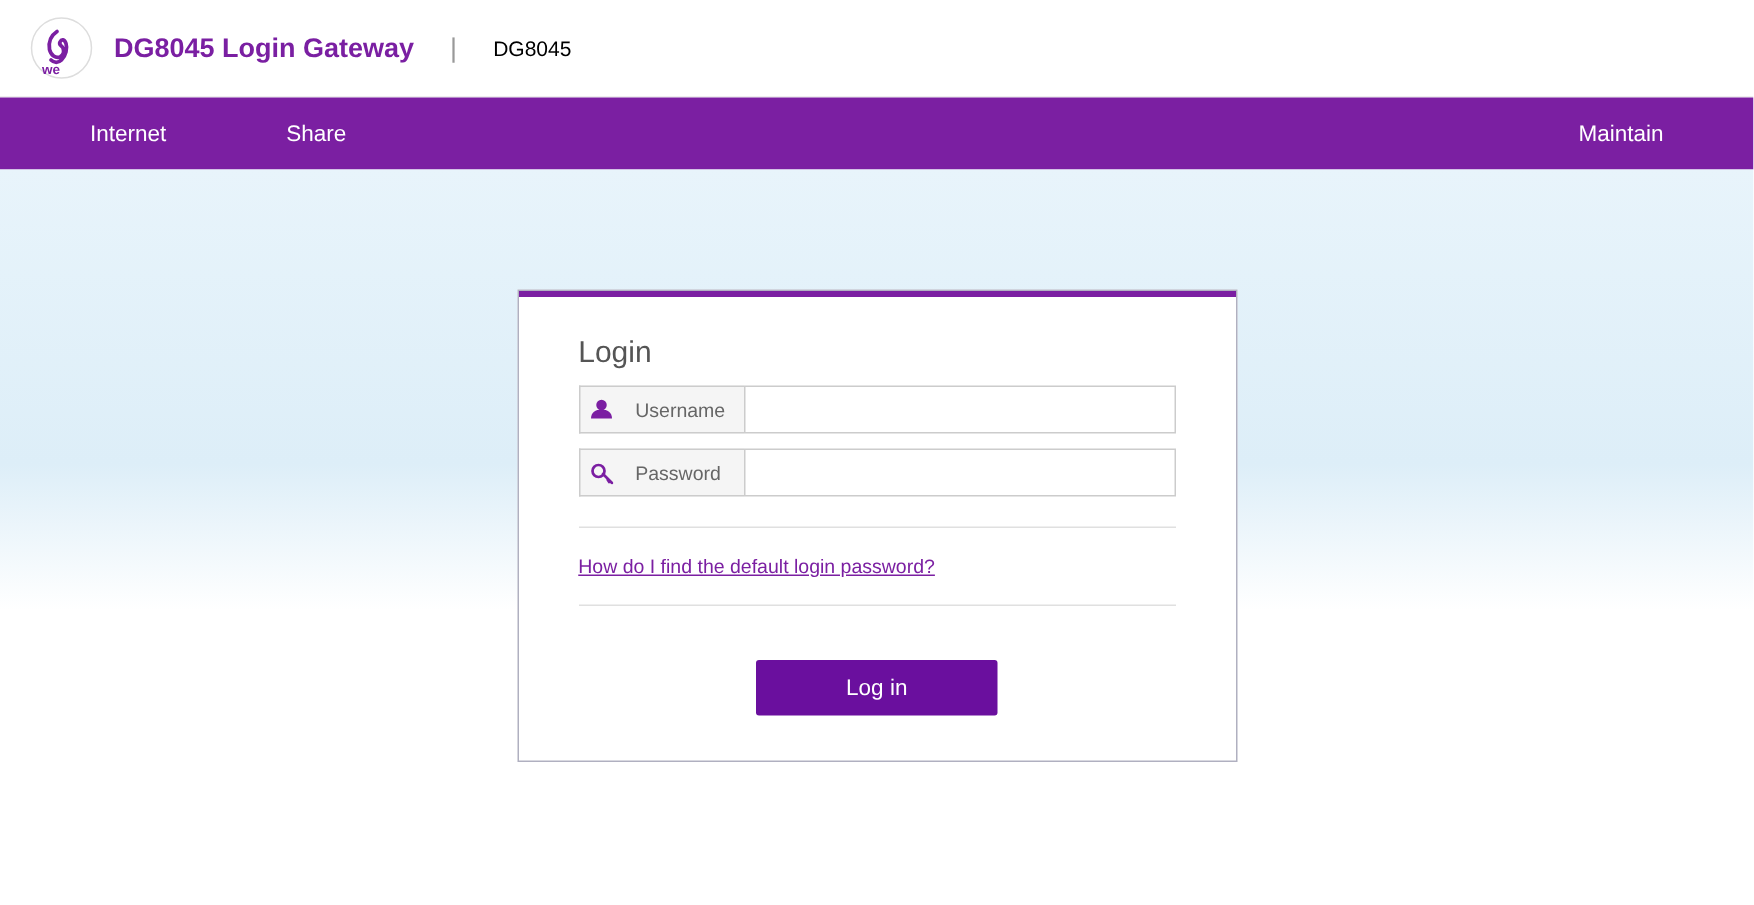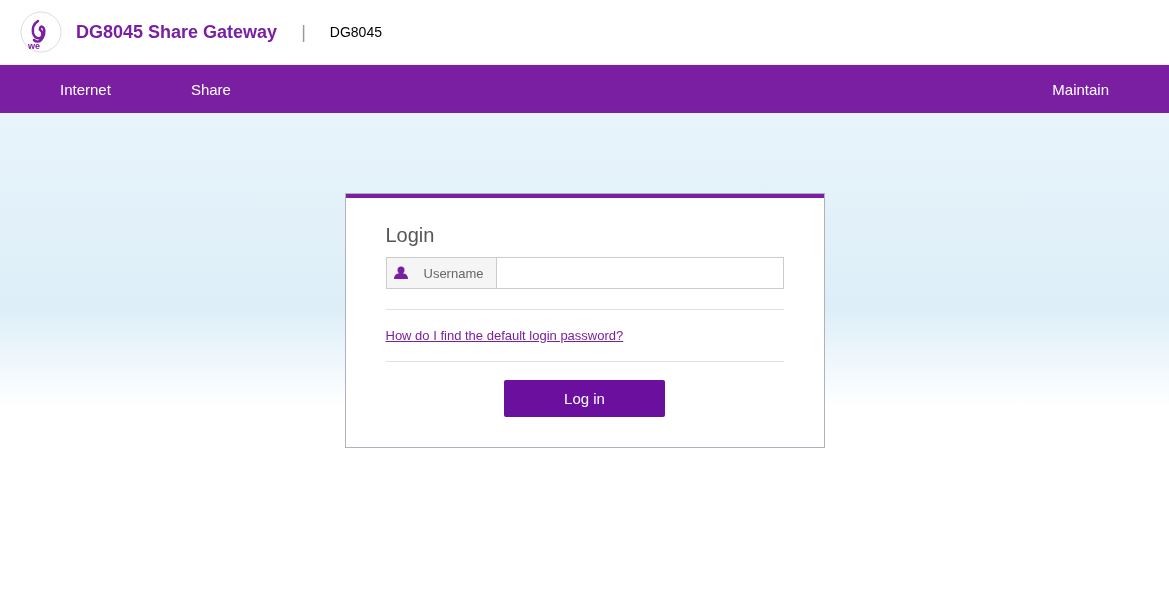--- a/index.html
+++ b/index.html
@@ -172,21 +172,21 @@
       display: block;
       color: #7b1fa2;
       font-size: 13px;
       text-decoration: underline;
       cursor: pointer;
       margin-bottom: 8px;
     }
 
     .card-footer {
       border-top: 1px solid #e0e0e0;
-      padding-top: 18px;
+      padding-top: 36px;
       display: flex;
       justify-content: center;
     }
 
     .login-button {
       background: #6a0f9e;
       color: #fff;
       border: none;
       padding: 10px 60px;
       font-size: 15px;
@@ -211,21 +211,21 @@
 
 <div class="header">
   <div class="logo-area">
 
     <svg class="logo-icon" viewBox="0 0 42 42" xmlns="http://www.w3.org/2000/svg">
       <circle cx="21" cy="21" r="20" fill="#fff" stroke="#ddd" stroke-width="1"></circle>
 
       <path d="M18 10 C15 12, 12 16, 13 22 C14 26, 17 28, 20 27 C22 26, 23 24, 22 21 C21 19, 19 19, 20 17 C21 15, 23 15, 24 18 C25 21, 24 26, 21 29 C19 31, 16 31, 14 29" fill="none" stroke="#7b1fa2" stroke-width="2.5" stroke-linecap="round"></path>
       <text x="8" y="38" font-size="9" font-weight="bold" fill="#7b1fa2" font-family="Arial">we</text>
     </svg>
-    <span class="header-title">DG8045 Share Gateway</span>
+    <span class="header-title">DG8045 Login Gateway</span>
     <span class="header-divider">|</span>
     <span class="header-model">DG8045</span>
   </div>
 </div>
 
 <nav class="navbar">
   <div class="nav-item">Internet</div>
   <div class="nav-item">Share</div>
   <div class="nav-spacer"></div>
   <div class="nav-item">Maintain</div>
@@ -242,20 +242,31 @@
         <div class="field-icon">
           <svg width="16" height="16" viewBox="0 0 16 16" fill="#7b1fa2" xmlns="http://www.w3.org/2000/svg">
             <circle cx="8" cy="5" r="3.5"></circle>
             <path d="M1 14 C1 10, 4 8, 8 8 C12 8, 15 10, 15 14 Z"></path>
           </svg>
         </div>
         <div class="field-label">Username</div>
         <input class="field-input" type="text" style="">
       </div>
 
+      <div class="field-row">
+        <div class="field-icon">
+          <svg width="16" height="16" viewBox="0 0 16 16" fill="#7b1fa2" xmlns="http://www.w3.org/2000/svg">
+            <circle cx="6" cy="7" r="4" fill="none" stroke="#7b1fa2" stroke-width="1.8"></circle>
+            <line x1="9" y1="9" x2="15" y2="15" stroke="#7b1fa2" stroke-width="1.8" stroke-linecap="round"></line>
+            <line x1="12" y1="13" x2="13" y2="14.5" stroke="#7b1fa2" stroke-width="1.5" stroke-linecap="round"></line>
+          </svg>
+        </div>
+        <div class="field-label">Password</div>
+        <input class="field-input" type="password" style="">
+      </div>
     </div>
 
     <div class="links-area">
       <a class="link-item">How do I find the default login password?</a>
     </div>
 
     <div class="card-footer">
       <button class="login-button">Log in</button>
     </div>
   </div>

